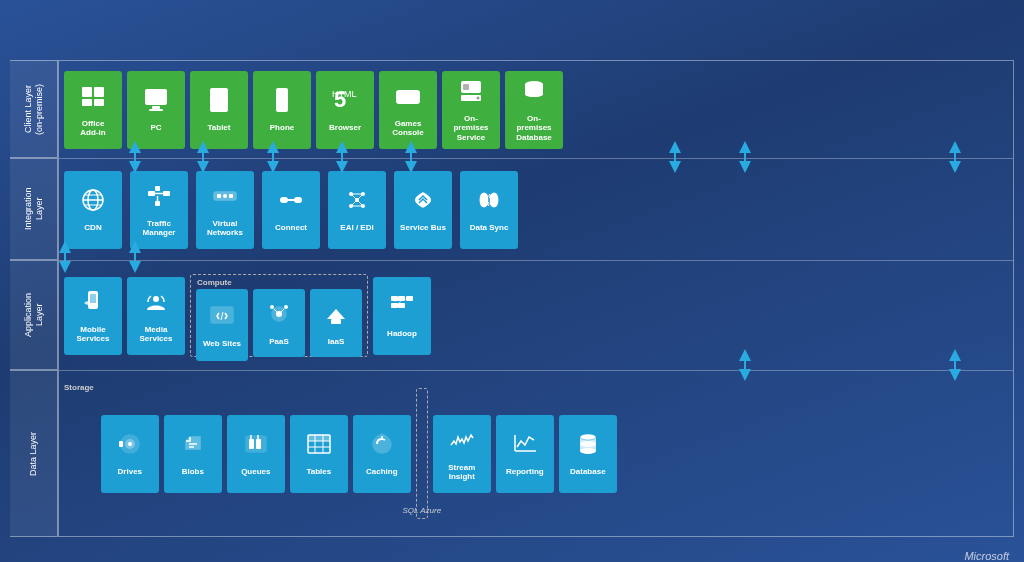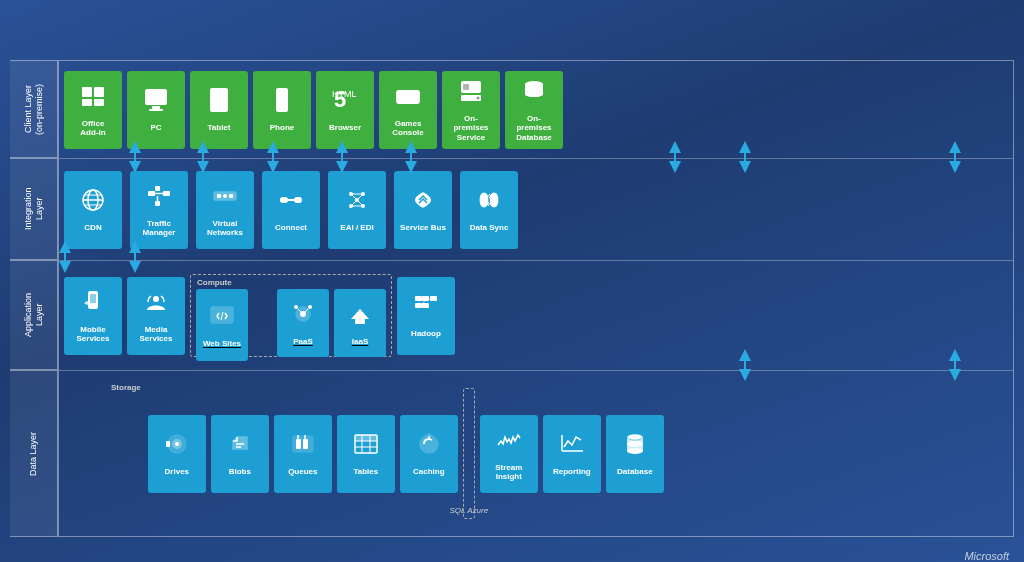--- a/index.html
+++ b/index.html
@@ -95,21 +95,21 @@
     .tiles-row {
       display: flex;
       align-items: center;
       gap: 5px;
       padding: 8px 5px;
       position: relative;
     }
     .tiles-row.client-tiles-row { flex: 0 0 98px; border-bottom: 1px solid rgba(255,255,255,0.3); }
     .tiles-row.integration-tiles-row { flex: 0 0 102px; border-bottom: 1px solid rgba(255,255,255,0.3); gap: 8px; }
     .tiles-row.application-tiles-row { flex: 0 0 110px; border-bottom: 1px solid rgba(255,255,255,0.3); }
-    .tiles-row.data-tiles-row { flex: 1; margin-left: 47px; }
+    .tiles-row.data-tiles-row { flex: 1; }
 
     .t {
       display: flex;
       flex-direction: column;
       align-items: center;
       justify-content: center;
       border-radius: 3px;
       color: white;
       text-align: center;
       padding: 5px 4px 4px;
@@ -367,37 +367,37 @@
           <svg viewBox="0 0 26 26" fill="none">
               <circle cx="13" cy="10" r="3" fill="white"></circle>
               <path d="M4 21 C4 15 22 15 22 21" fill="white"></path>
               <path d="M18 7 C18 7 21 9 21 13" stroke="white" stroke-width="1.5" fill="none"></path>
               <path d="M8 7 C8 7 5 9 5 13" stroke="white" stroke-width="1.5" fill="none"></path>
             </svg>
         </div>
         <div class="t-label">Media<br>Services</div>
       </div>
 
-      <div style="border:1.5px dashed #aaa; border-radius:3px; display:flex; flex-direction:column; height:90%; position:relative; padding: 14px 5px 5px; gap:5px; align-self:center;text-decoration:underline;">
+      <div style="border:1.5px dashed #aaa; border-radius:3px; display:flex; flex-direction:column; height:90%; position:relative; padding: 14px 5px 5px; gap:5px; align-self:center;">
         <span style="position:absolute; top:3px; left:6px; font-size:8px; color:#ccc; font-weight:600;">Compute</span>
         <div style="display:flex; gap:5px;">
 
           <div class="t blue" style="min-width:52px; height:72px;">
             <div class="t-icon">
               <svg viewBox="0 0 26 26" fill="none">
                   <rect x="2" y="4" width="22" height="16" rx="2" fill="white" opacity="0.2" stroke="white" stroke-width="1.5"></rect>
                   <path d="M10 10 L8 13 L10 16" stroke="white" stroke-width="1.5"></path>
                   <path d="M16 10 L18 13 L16 16" stroke="white" stroke-width="1.5"></path>
                   <line x1="14" y1="9" x2="12" y2="17" stroke="white" stroke-width="1"></line>
                 </svg>
             </div>
             <div class="t-label">Web Sites</div>
           </div>
 
-          <div class="t blue" style="min-width:52px; height:68px;margin-left:24px;">
+          <div class="t blue" style="min-width:52px; height:68px;">
             <div class="t-icon">
               <svg viewBox="0 0 26 26" fill="none">
                   <circle cx="13" cy="13" r="7" fill="white" opacity="0.2" stroke="white" stroke-width="1.5"></circle>
                   <circle cx="13" cy="13" r="3" fill="white"></circle>
                   <circle cx="6" cy="6" r="2" fill="white"></circle>
                   <circle cx="20" cy="6" r="2" fill="white"></circle>
                   <line x1="8" y1="8" x2="11" y2="11" stroke="white" stroke-width="1"></line>
                   <line x1="18" y1="8" x2="15" y2="11" stroke="white" stroke-width="1"></line>
                 </svg>
             </div>

